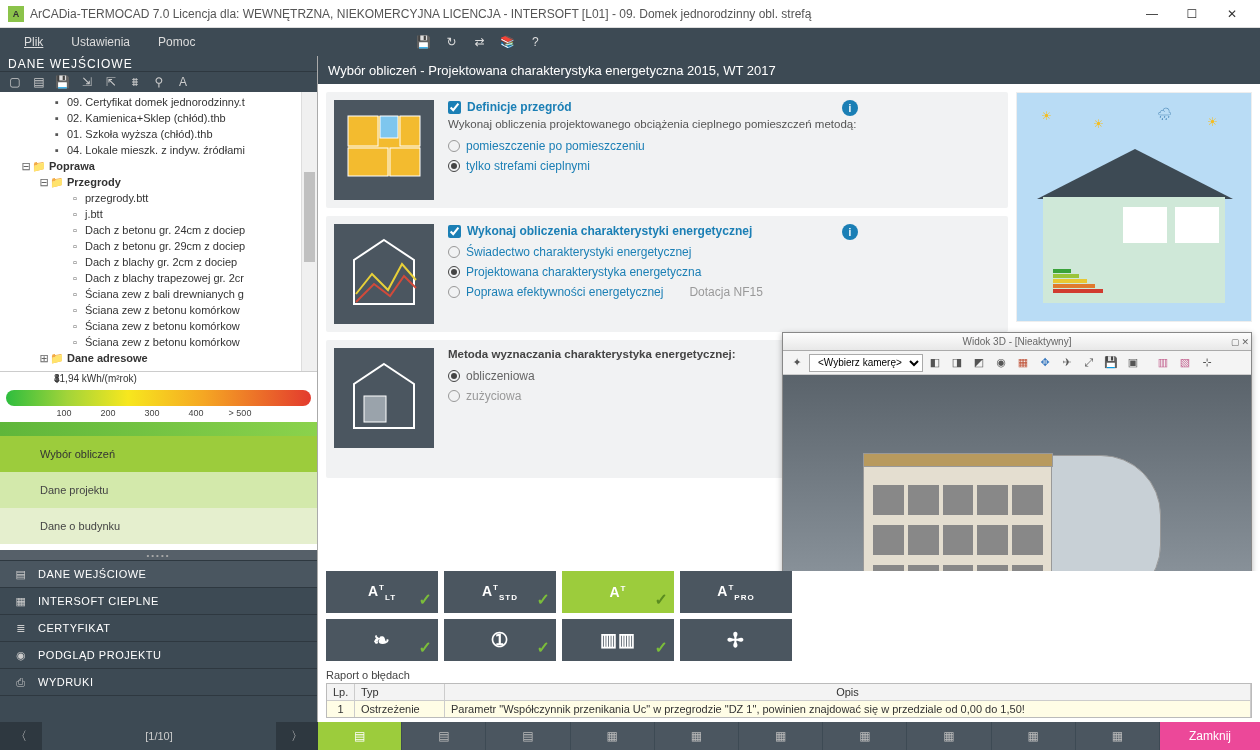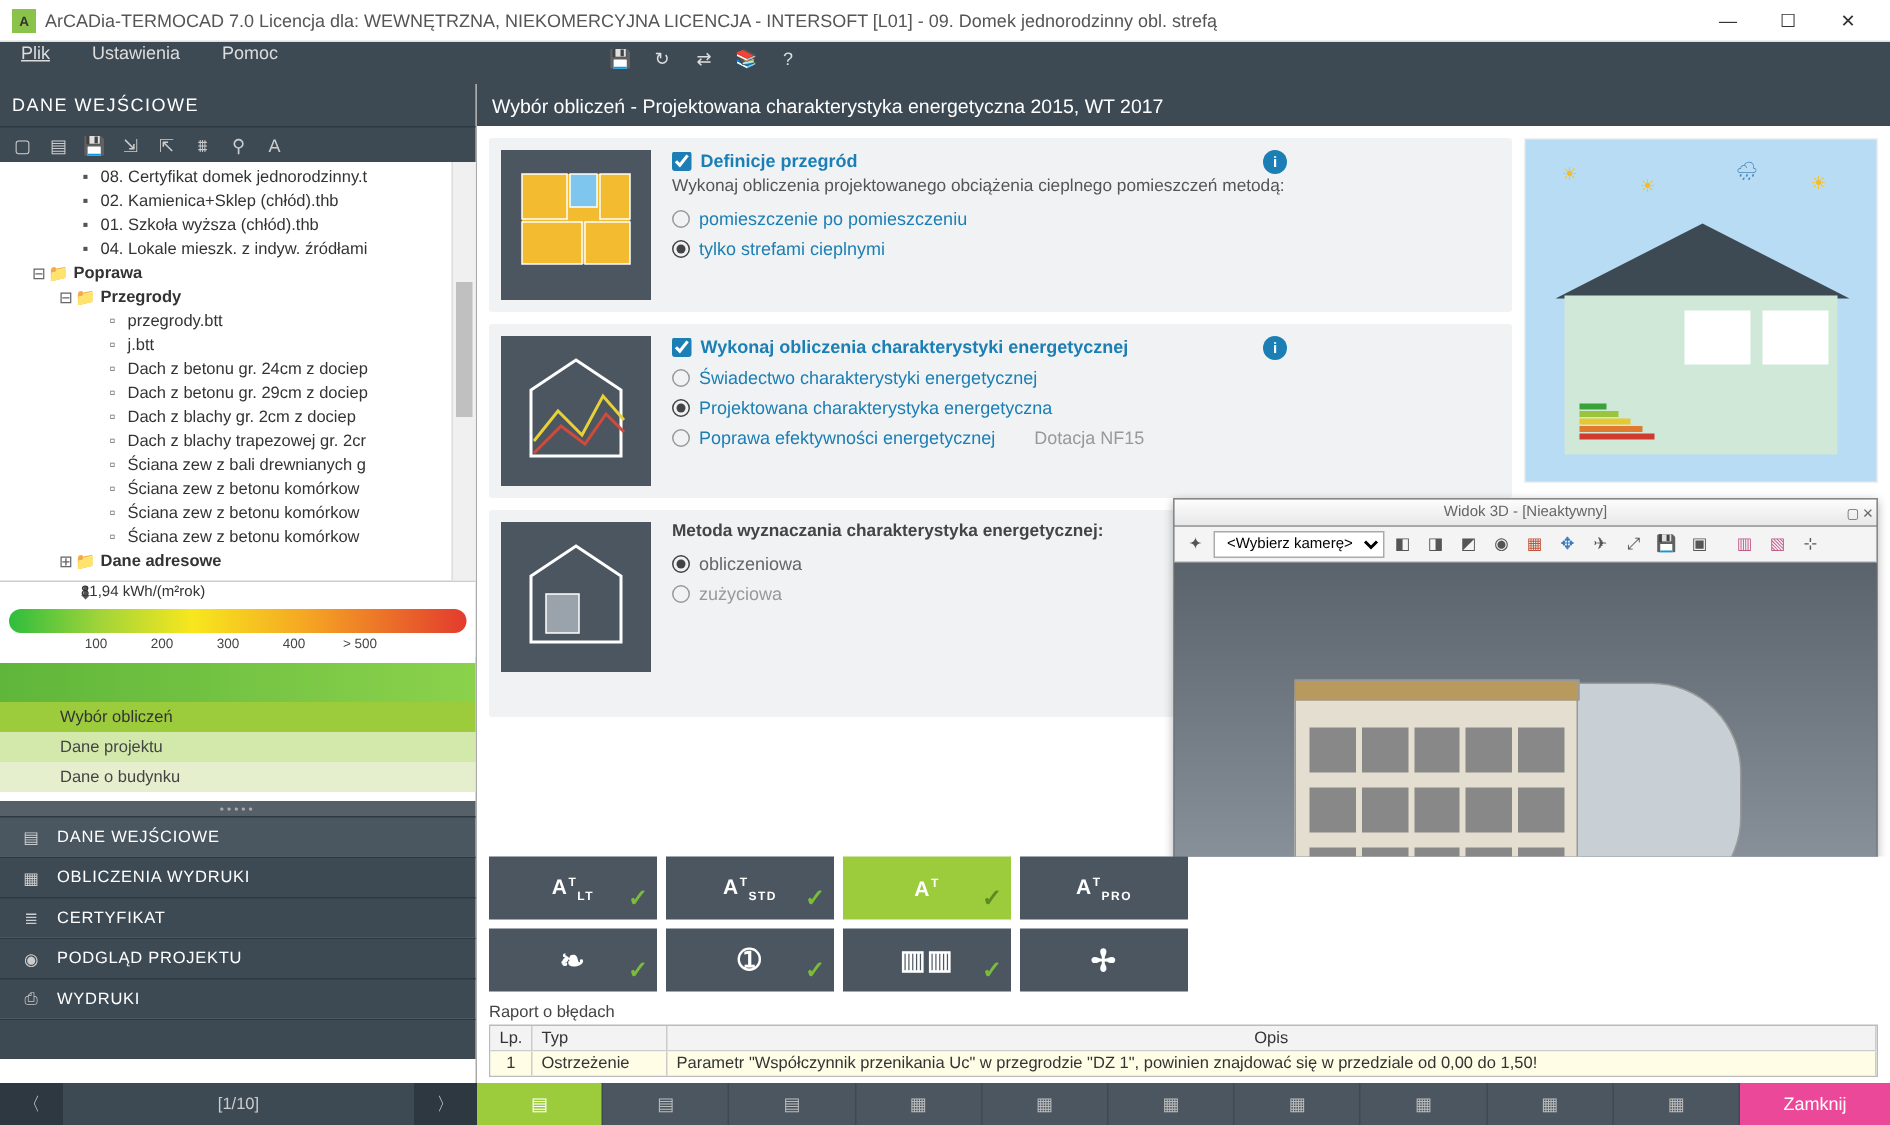--- a/index.html
+++ b/index.html
@@ -5,21 +5,21 @@
 * { box-sizing: border-box; margin: 0; padding: 0; font-family: "Segoe UI", Tahoma, sans-serif; }
 body { width: 1260px; height: 750px; background: #fff; overflow: hidden; font-size: 12px; color: #333; }
 
 
 .titlebar { height: 28px; background: #fff; display: flex; align-items: center; padding: 0 8px; border-bottom: 1px solid #ddd; }
 .titlebar .appicon { width: 16px; height: 16px; background: #8bc34a; margin-right: 6px; font-size: 9px; color:#333; display:flex;align-items:center;justify-content:center;font-weight:bold;}
 .titlebar .title { flex: 1; font-size: 12px; color: #555; }
 .titlebar .winbtn { width: 40px; height: 28px; display: flex; align-items: center; justify-content: center; }
 
 
-.menubar { height: 28px; background: #3d4a54; display: flex; align-items: flex-start; color: #ddd; padding: 0 0; }
+.menubar { height: 28px; background: #3d4a54; display: flex; align-items: center; color: #ddd; padding: 0 10px; }
 .menubar .menuitem { padding: 0 14px; cursor: pointer; font-size: 12px; }
 .menubar .menuitem:first-child { text-decoration: underline; }
 .menubar .spacer { width: 200px; }
 .menubar .tbtn { width: 28px; height: 22px; display: flex; align-items: center; justify-content: center; color:#ddd; }
 
 
 .mainarea { display: flex; height: 666px; }
 
 
 .leftpanel { width: 318px; background: #fff; display: flex; flex-direction: column; border-right: 1px solid #aaa; }
@@ -40,21 +40,21 @@
 
 .energy { height: 50px; position: relative; background:#fff; padding-top:2px;}
 .energy .label { position:absolute; top:1px; left:54px; font-size:10px; color:#333;}
 .energy .ptr { position:absolute; top:0; left:52px; color:#555; font-size:12px;}
 .energy .bar { margin: 16px 6px 0 6px; height: 16px; background: linear-gradient(to right,#2ebd3e 0%,#a2d439 20%,#f7e71e 40%,#f5a623 65%,#e33b2e 100%); border-radius: 8px 8px 8px 8px; display:flex;}
 .energy .ticks { display:flex; margin:2px 6px 0 6px; font-size:9px; color:#444;}
 .energy .ticks span { width: 44px; text-align:center;}
 .greenarrow { background: linear-gradient(to right,#5fb63a,#8bd24c); height: 26px; margin-top:4px;}
 
 .leftlist { }
-.leftlist .opt { height: 20px; display:flex;align-items:center; padding-left:40px; font-size:11px; color:#444; cursor:pointer;}
+.leftlist .opt { height: 36px; display:flex;align-items:center; padding-left:40px; font-size:11px; color:#444; cursor:pointer;}
 .leftlist .opt.sel { background:#9ccc3c; color:#333;}
 .leftlist .opt:nth-child(2){ background:#d3e9ab;}
 .leftlist .opt:nth-child(3){ background:#e5efce;}
 
 .navsections { margin-top:6px;}
 .navhandle { height:10px; background:#566069; display:flex;align-items:center;justify-content:center;color:#aaa;font-size:8px;letter-spacing:2px;}
 .navbtn { height: 27px; background:#3d4a54; color:#fff; display:flex; align-items:center; padding-left:10px; font-size:11px; letter-spacing:0.5px; border-top:1px solid #2e3840; cursor:pointer;}
 .navbtn.active { background:#4a5660;}
 .navbtn .nicon { width:22px; display:flex;align-items:center;justify-content:center; color:#ccc; margin-right:6px;}
 .navfooter { height:27px; background:#3d4a54; border-top:1px solid #2e3840;}
@@ -166,21 +166,21 @@
       <div class="tb">⇱</div>
       <div class="tb">⩩</div>
       <div class="tb">⚲</div>
       <div class="tb">A</div>
     </div>
 
     <div class="tree">
       <div class="tree-row">
           <span class="ind" style="width:44px"></span>
           <span class="ficon doc">▪</span>
-          <span>08. Certyfikat domek jednorodzinny.t</span>
+          <span>09. Certyfikat domek jednorodzinny.t</span>
         </div>
       <div class="tree-row">
           <span class="ind" style="width:44px"></span>
           <span class="ficon doc">▪</span>
           <span>02. Kamienica+Sklep (chłód).thb</span>
         </div>
       <div class="tree-row">
           <span class="ind" style="width:44px"></span>
           <span class="ficon doc">▪</span>
           <span>01. Szkoła wyższa (chłód).thb</span>
@@ -285,21 +285,21 @@
     </div>
 
     <div class="navsections">
       <div class="navhandle">•••••</div>
       <div class="navbtn active">
           <span class="nicon">▤</span>
           <span>DANE WEJŚCIOWE</span>
         </div>
       <div class="navbtn">
           <span class="nicon">▦</span>
-          <span>OBLICZENIA WYDRUKI</span>
+          <span>INTERSOFT CIEPLNE</span>
         </div>
       <div class="navbtn">
           <span class="nicon">≣</span>
           <span>CERTYFIKAT</span>
         </div>
       <div class="navbtn">
           <span class="nicon">◉</span>
           <span>PODGLĄD PROJEKTU</span>
         </div>
       <div class="navbtn">

